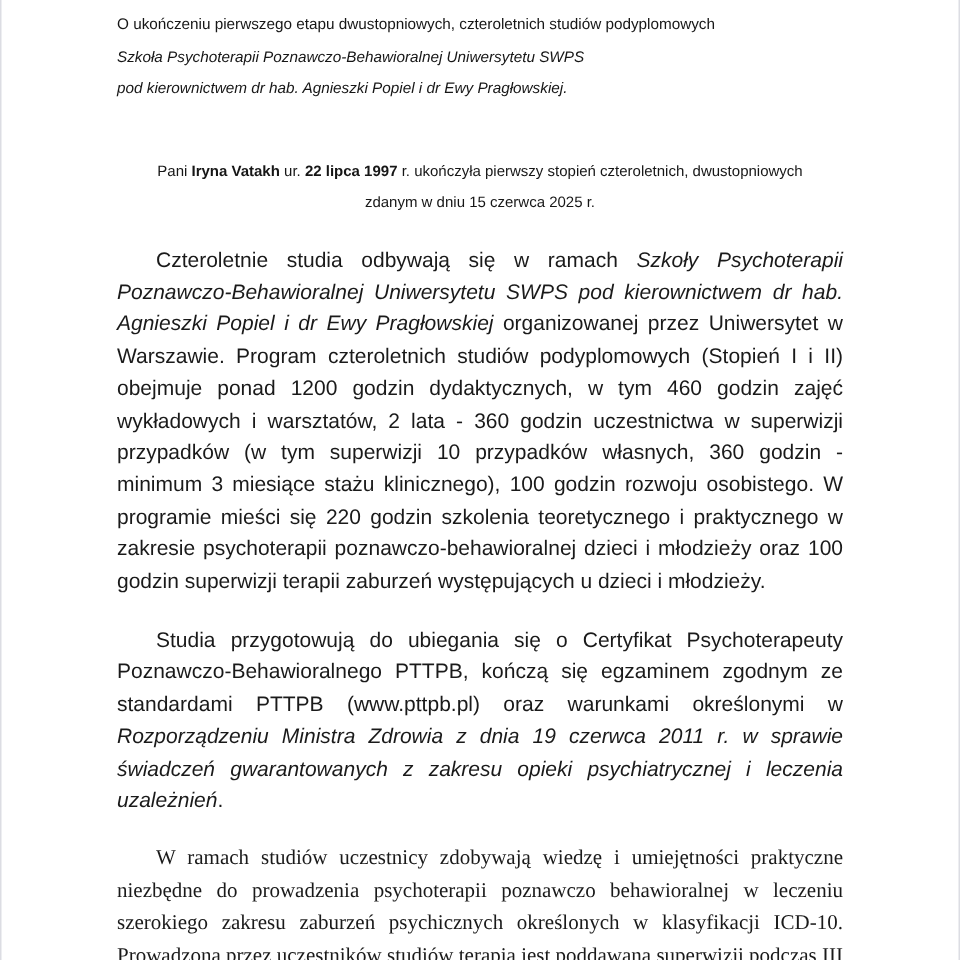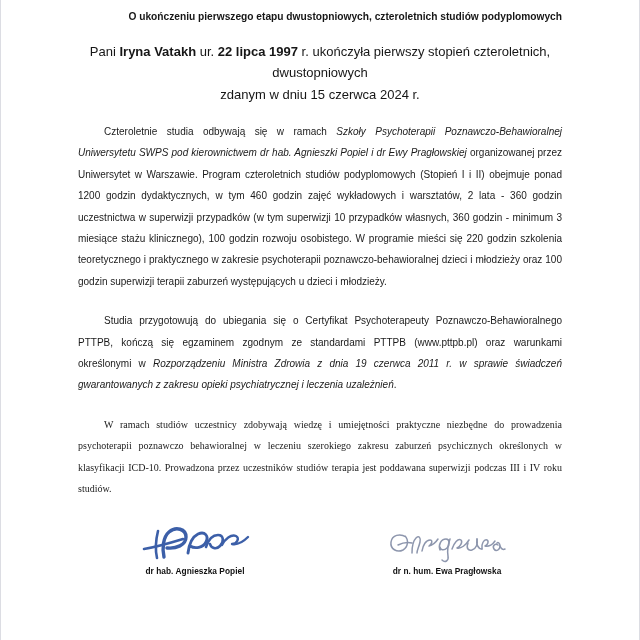--- a/index.html
+++ b/index.html
@@ -27,48 +27,48 @@
   }
   .doc {
     box-sizing: border-box;
     width: 100%;
     height: 100%;
     padding: 6px 71px 0 71px;
   }
 
   
   .header {
-    text-align: right;
+    text-align: left;
     font-size: 10.2px;
     line-height: 21.5px;
     color: #161616;
-    font-weight: bold;
   }
   .header .ln-italic {
     font-style: italic;
   }
 
   .gap-a { height: 13px; }
 
   
   .recipient {
     text-align: center;
-    font-size: 13px;
+    font-size: 10px;
     line-height: 21.5px;
     color: #161616;
+    margin-top: 20px;
   }
   .recipient b { font-weight: 700; }
 
   .gap-b { height: 16px; }
 
   
   .para {
     text-align: justify;
     text-justify: inter-word;
-    font-size: 10px;
+    font-size: 14px;
     line-height: 21.4px;
     color: #1a1a1a;
     text-indent: 26px;
     margin: 0 0 18px 0;
   }
   .para:last-of-type { margin-bottom: 0; font-family: Liberation Serif, serif; }
   .para i { font-style: italic; }
 
   
   .signatures {
@@ -103,27 +103,29 @@
   .sig-caption .cap-line { display: block; white-space: nowrap; }
 </style>
 </head>
 <body>
 
 <div class="page">
   <div class="doc">
 
     <div class="header">
       <div>O ukończeniu pierwszego etapu dwustopniowych, czteroletnich studiów podyplomowych</div>
+      <div class="ln-italic">Szkoła Psychoterapii Poznawczo-Behawioralnej Uniwersytetu SWPS</div>
+      <div class="ln-italic">pod kierownictwem dr hab. Agnieszki Popiel i dr Ewy Pragłowskiej.</div>
     </div>
 
     <div class="gap-a"></div>
 
     <div class="recipient">
       <div><span>Pani </span><b>Iryna Vatakh</b><span> ur. </span><b>22 lipca 1997</b><span> r. ukończyła pierwszy stopień czteroletnich, dwustopniowych</span></div>
-      <div>zdanym w dniu 15 czerwca 2024 r.</div>
+      <div>zdanym w dniu 15 czerwca 2025 r.</div>
     </div>
 
     <div class="gap-b"></div>
 
     <p class="para"><span>Czteroletnie studia odbywają się w ramach </span><i>Szkoły Psychoterapii Poznawczo-Behawioralnej Uniwersytetu SWPS pod kierownictwem dr hab. Agnieszki Popiel i dr Ewy Pragłowskiej</i><span> organizowanej przez Uniwersytet w Warszawie. Program czteroletnich studiów podyplomowych (Stopień I i II) obejmuje ponad 1200 godzin dydaktycznych, w tym 460 godzin zajęć wykładowych i warsztatów, 2 lata - 360 godzin uczestnictwa w superwizji przypadków (w tym superwizji 10 przypadków własnych, 360 godzin - minimum 3 miesiące stażu klinicznego), 100 godzin rozwoju osobistego. W programie mieści się 220 godzin szkolenia teoretycznego i praktycznego w zakresie psychoterapii poznawczo-behawioralnej dzieci i młodzieży oraz 100 godzin superwizji terapii zaburzeń występujących u dzieci i młodzieży.</span></p>
 
     <p class="para"><span>Studia przygotowują do ubiegania się o Certyfikat Psychoterapeuty Poznawczo-Behawioralnego PTTPB, kończą się egzaminem zgodnym ze standardami PTTPB (www.pttpb.pl) oraz warunkami określonymi w </span><i>Rozporządzeniu Ministra Zdrowia z dnia 19 czerwca 2011 r. w sprawie świadczeń gwarantowanych z zakresu opieki psychiatrycznej i leczenia uzależnień</i><span>.</span></p>
 
     <p class="para">W ramach studiów uczestnicy zdobywają wiedzę i umiejętności praktyczne niezbędne do prowadzenia psychoterapii poznawczo behawioralnej w leczeniu szerokiego zakresu zaburzeń psychicznych określonych w klasyfikacji ICD-10. Prowadzona przez uczestników studiów terapia jest poddawana superwizji podczas III i IV roku studiów.</p>
 

